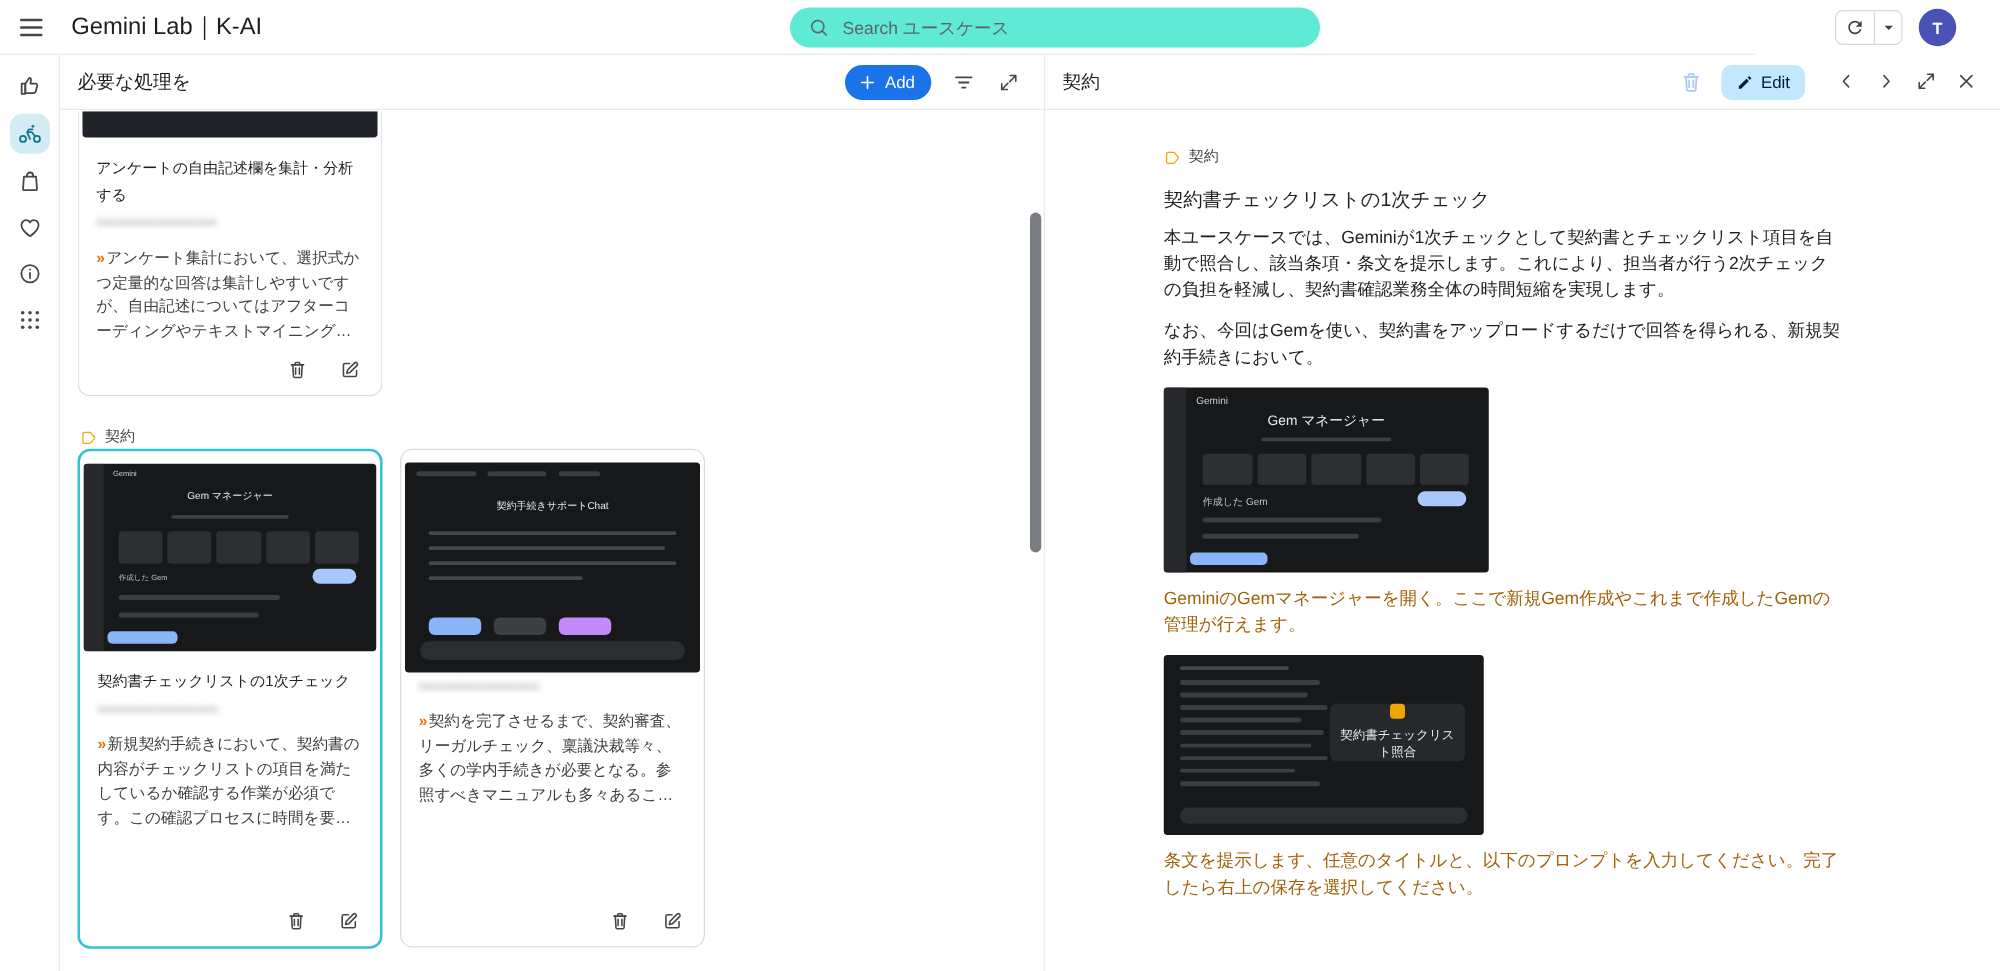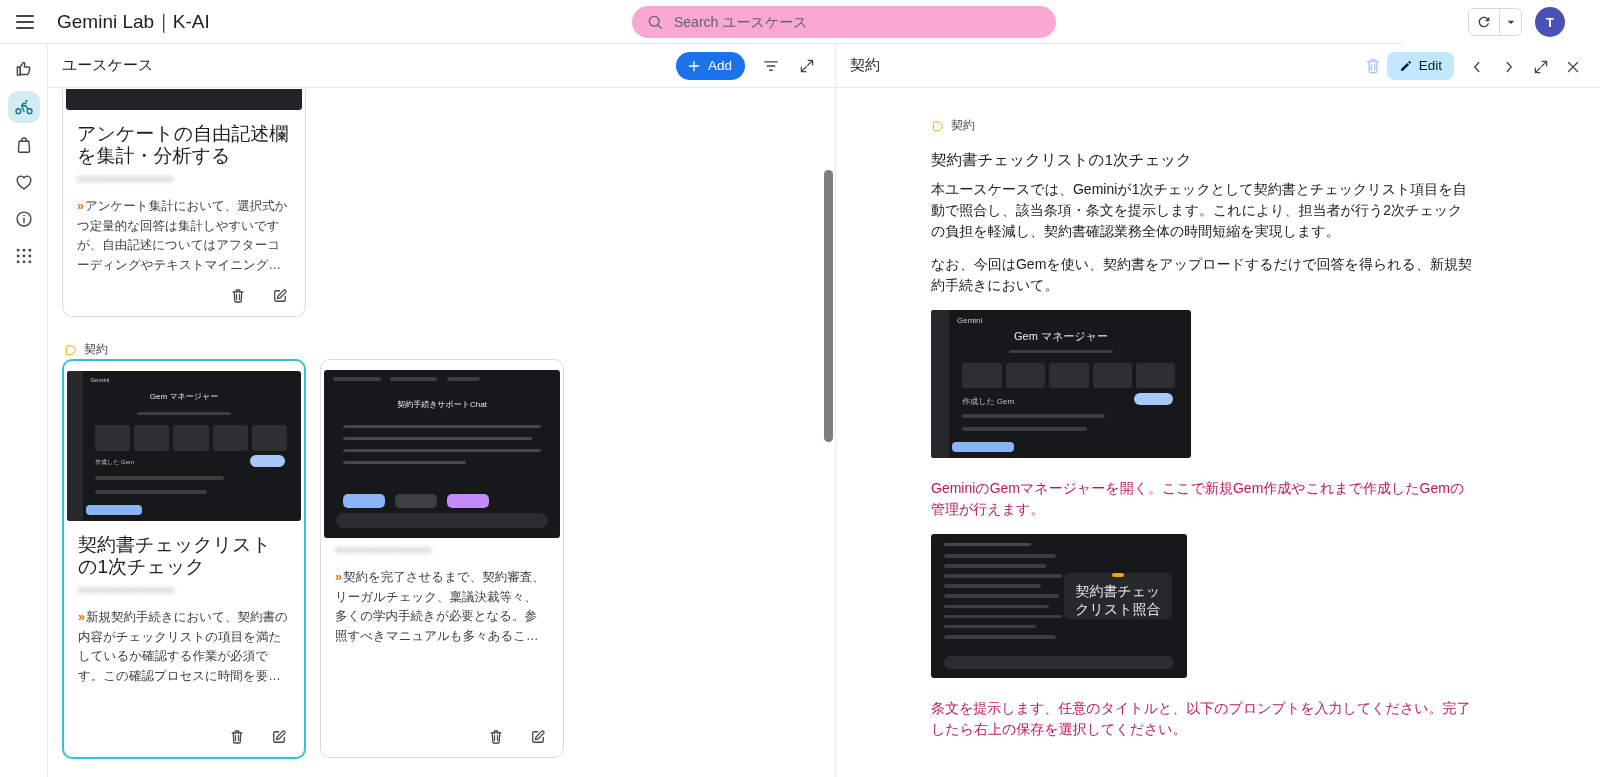--- a/index.html
+++ b/index.html
@@ -10,21 +10,21 @@
   
   .ic{width:20px;height:20px;display:block;fill:none;stroke:currentColor;stroke-width:1.7;stroke-linecap:round;stroke-linejoin:round}
   .ic16{width:16px;height:16px}.ic14{width:14px;height:14px}.ic18{width:18px;height:18px}
   button{background:none;border:0;cursor:pointer;color:inherit;font:inherit;display:flex;align-items:center;justify-content:center}
 
   
   .topbar{position:absolute;left:0;top:0;width:1404px;height:44px;background:#fff;border-bottom:1px solid #e9eaee;z-index:5}
   .hamburger{position:absolute;left:13px;top:10px;width:24px;height:24px;flex-direction:column;gap:4px}
   .hamburger span{display:block;width:18px;height:2px;background:#444746;border-radius:1px}
   .app-title{position:absolute;left:57px;top:0;height:44px;line-height:44px;font-size:19px;color:#1f1f1f}
-  .search{position:absolute;left:632px;top:6px;width:424px;height:32px;background:#f9a8d4;border-radius:16px;display:flex;align-items:center;gap:10px;padding:0 14px;color:#5f6368}
+  .search{position:absolute;left:632px;top:6px;width:424px;height:32px;background:#5eead4;border-radius:16px;display:flex;align-items:center;gap:10px;padding:0 14px;color:#5f6368}
   .search input{flex:1;border:0;outline:0;background:transparent;font-size:14px;color:#1f1f1f;font-family:inherit}
   .search input::placeholder{color:#5f6368}
   .refresh-group{position:absolute;left:1468px;top:8px;height:28px;border:1px solid #d7d9dd;border-radius:6px;display:flex;align-items:stretch;color:#3c4043}
   .refresh-group .seg{width:30px;display:flex;align-items:center;justify-content:center}
   .refresh-group .seg+.seg{border-left:1px solid #d7d9dd;width:22px}
   .avatar{position:absolute;left:1535px;top:7px;width:30px;height:30px;border-radius:50%;background:#4a53b5;color:#fff;font-size:13px;font-weight:700;display:flex;align-items:center;justify-content:center}
 
   
   .railnav{position:absolute;left:0;top:44px;bottom:0;width:48px;border-right:1px solid #e9eaee;display:flex;flex-direction:column;align-items:center;padding-top:8px;gap:3px;background:#fff}
   .rail-item{width:36px;height:34px;color:#444746;border-radius:10px}
@@ -40,21 +40,21 @@
   .hbtn{width:28px;height:28px;color:#444746;border-radius:50%}
   .lp-actions{display:flex;align-items:center;gap:8px;margin-left:12px}
 
   
   .lp-content{position:absolute;left:0;right:0;top:45px;bottom:0;overflow:hidden}
   .card{position:absolute;width:244px;background:#fff;border:1px solid #dadce0;border-radius:10px;display:flex;flex-direction:column}
   .card0{left:14px;top:0;height:228px;border-top:0;border-top-left-radius:0;border-top-right-radius:0}
   .card1{left:14px;top:270px;height:400px;border:2px solid #35c0d8}
   .card2{left:272px;top:270px;height:399px}
   .thumb-strip{margin:0 3px;height:21px;background:#202327;border-radius:0 0 3px 3px;position:relative;overflow:hidden}
-  .card .title{margin:13px 14px 0;font-size:19px;line-height:22px;color:#1f1f1f;font-weight:400}
+  .card .title{margin:13px 14px 0;font-size:12px;line-height:22px;color:#1f1f1f;font-weight:400}
   .card .email{margin:6px 14px 0;font-size:10px;color:#a8adb3;filter:blur(2.5px);white-space:nowrap;overflow:hidden}
   .card .desc{margin:13px 14px 0;font-size:12.5px;line-height:19.5px;color:#3c4043;display:-webkit-box;-webkit-line-clamp:4;-webkit-box-orient:vertical;overflow:hidden}
   .marker{color:#e8710a;font-weight:700;margin-right:3px;letter-spacing:-2px}
   .cfooter{margin:auto 16px 11px auto;display:flex;gap:24px;color:#444746}
   .tag-row{display:flex;align-items:center;gap:6px;font-size:12px;color:#444746}
   .lp-tag{position:absolute;left:16px;top:252px}
   .tag-ic{color:#f0a500}
   .lp-scrollbar{position:absolute;right:2px;top:126px;width:9px;height:272px;background:#7a7d81;border-radius:5px;z-index:4}
 
   
@@ -67,38 +67,38 @@
   .m-head{position:absolute;left:0;right:0;top:13%;text-align:center;color:#e8eaed}
   .m-cards{position:absolute;left:12%;right:6%;top:36%;height:17%;display:flex;gap:4px}
   .m-cards i{flex:1;background:#2d2f33;border-radius:3px}
   .m-label{position:absolute;left:12%;top:58%;color:#bdc1c6}
   .m-pill{position:absolute;right:7%;top:56%;width:15%;height:8%;background:#a8c7fa;border-radius:6px}
   .m-sel{position:absolute;left:8%;bottom:4%;width:24%;height:7%;background:#8ab4f8;border-radius:4px}
   .shot-gem.sm .m-app{font-size:6px}.shot-gem.sm .m-head{font-size:8px}.shot-gem.sm .m-label{font-size:6px}
   .shot-gem.lg .m-app{font-size:8px}.shot-gem.lg .m-head{font-size:11px}.shot-gem.lg .m-label{font-size:8px}
   .c-head{position:absolute;left:0;right:0;top:17%;text-align:center;color:#e8eaed;font-size:8px}
   .c-chip{position:absolute;height:8%;border-radius:5px}
-  .k-panel{position:absolute;right:6%;top:27%;width:42%;height:32%;background:#26282c;border-radius:5px;display:flex;flex-direction:column;align-items:center;justify-content:center;gap:6px;color:#e8eaed;font-size:14px;text-align:center;padding:0 6px}
+  .k-panel{position:absolute;right:6%;top:27%;width:42%;height:32%;background:#26282c;border-radius:5px;display:flex;flex-direction:column;align-items:center;justify-content:center;gap:6px;color:#e8eaed;font-size:10px;text-align:center;padding:0 6px}
   .k-ic{width:12px;height:12px;background:#f0a500;border-radius:3px}
   .k-input{position:absolute;left:5%;right:5%;bottom:6%;height:9%;background:#2b2d30;border-radius:8px}
 
   
-  .rp-actions{margin-left:auto;display:flex;align-items:flex-end;gap:0}
+  .rp-actions{margin-left:auto;display:flex;align-items:flex-start;gap:10px}
   .trash-light{color:#a8c7fa;width:28px;height:28px}
   .edit-chip{height:28px;background:#c2e7ff;color:#001d35;border-radius:8px;padding:0 12px;gap:6px;font-size:13.5px;font-weight:500}
   .nav-group{display:flex;align-items:center;gap:6px;color:#444746;margin-left:10px}
   .nav-group button{width:26px;height:26px}
   .rp-content{position:absolute;left:0;right:0;top:45px;bottom:0;overflow:hidden;padding:28px 0 0 95px}
   .rp-inner{width:543px}
   .rp-title{margin-top:16px;font-size:15.5px;color:#1f1f1f;font-weight:400}
   .rp-body{margin-top:8px;font-size:14px;line-height:21px;color:#202124}
   .rp-gap{height:12px}
   .rp-img1{width:260px;height:148px;margin-top:14px}
   .rp-img2{width:256px;height:144px;margin-top:14px}
-  .rp-caption{margin-top:20px;font-size:14px;line-height:21px;color:#be185d}
+  .rp-caption{margin-top:10px;font-size:14px;line-height:21px;color:#a16207}
 </style>
 </head>
 <body>
 
 <svg width="0" height="0" style="position:absolute" aria-hidden="true">
   <defs>
     <symbol id="i-search" viewBox="0 0 24 24">
         <circle cx="11" cy="11" r="6.5"></circle>
         <path d="M15.8 15.8 20 20"></path>
       </symbol>
@@ -238,21 +238,21 @@
       </button>
     <button class="rail-item">
         <svg class="ic">
           <use href="#i-apps"></use>
         </svg>
       </button>
   </nav>
 
   <section class="left-panel">
     <div class="panel-header">
-      <div class="panel-title">ユースケース</div>
+      <div class="panel-title">必要な処理を</div>
       <button class="add-btn">
         <svg class="ic ic16" style="stroke:#fff">
             <use href="#i-plus"></use>
           </svg>
         <span>Add</span>
       </button>
       <div class="lp-actions">
         <button class="hbtn">
             <svg class="ic">
               <use href="#i-filter"></use>

